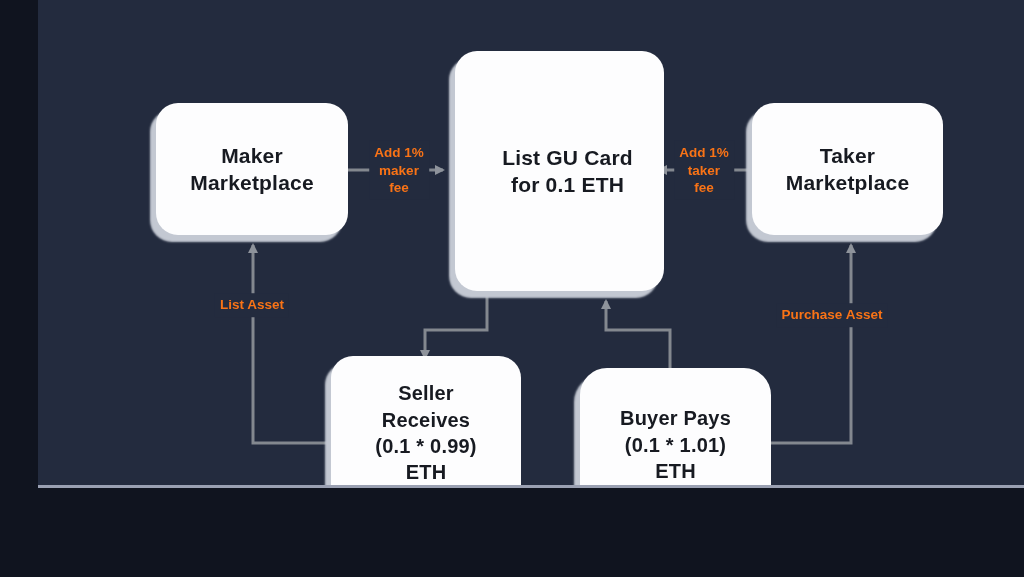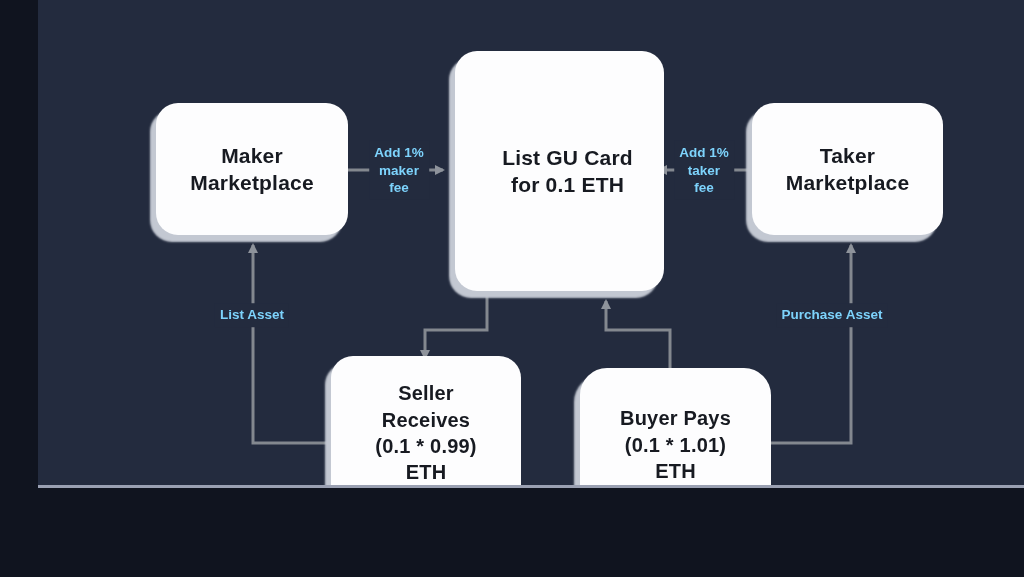--- a/index.html
+++ b/index.html
@@ -39,31 +39,31 @@
   }
   .node-maker   { left: 118px; top: 103px; width: 192px; height: 132px; font-size: 21px; line-height: 1.3; }
   .node-center  { left: 417px; top:  51px; width: 193px; height: 240px; font-size: 21px; line-height: 1.3; padding-left: 16px; }
   .node-taker   { left: 714px; top: 103px; width: 191px; height: 132px; font-size: 21px; line-height: 1.3; }
   .node-seller  { left: 293px; top: 356px; width: 190px; height: 154px; font-size: 20px; line-height: 1.32; }
   .node-buyer   { left: 542px; top: 368px; width: 191px; height: 154px; font-size: 20px; line-height: 1.32; border-radius: 27px; }
   .edge-label {
     position: absolute;
     transform: translate(-50%, -50%);
     background: #232b3e;
-    color: #7dd3fc;
+    color: #f97316;
     font-size: 13.5px;
     font-weight: bold;
     text-align: center;
     white-space: pre-line;
     line-height: 1.3;
     padding: 3px 5px;
   }
   .label-maker-fee     { left: 361px; top: 170px; }
   .label-taker-fee     { left: 666px; top: 170px; }
-  .label-list-asset    { left: 214px; top: 315px; }
+  .label-list-asset    { left: 214px; top: 305px; }
   .label-purchase-asset{ left: 794px; top: 315px; }
   .watermark {
     position: absolute;
     left: 862px;
     top: 500px;
     display: flex;
     align-items: center;
     gap: 24px;
   }
   .watermark-text {

